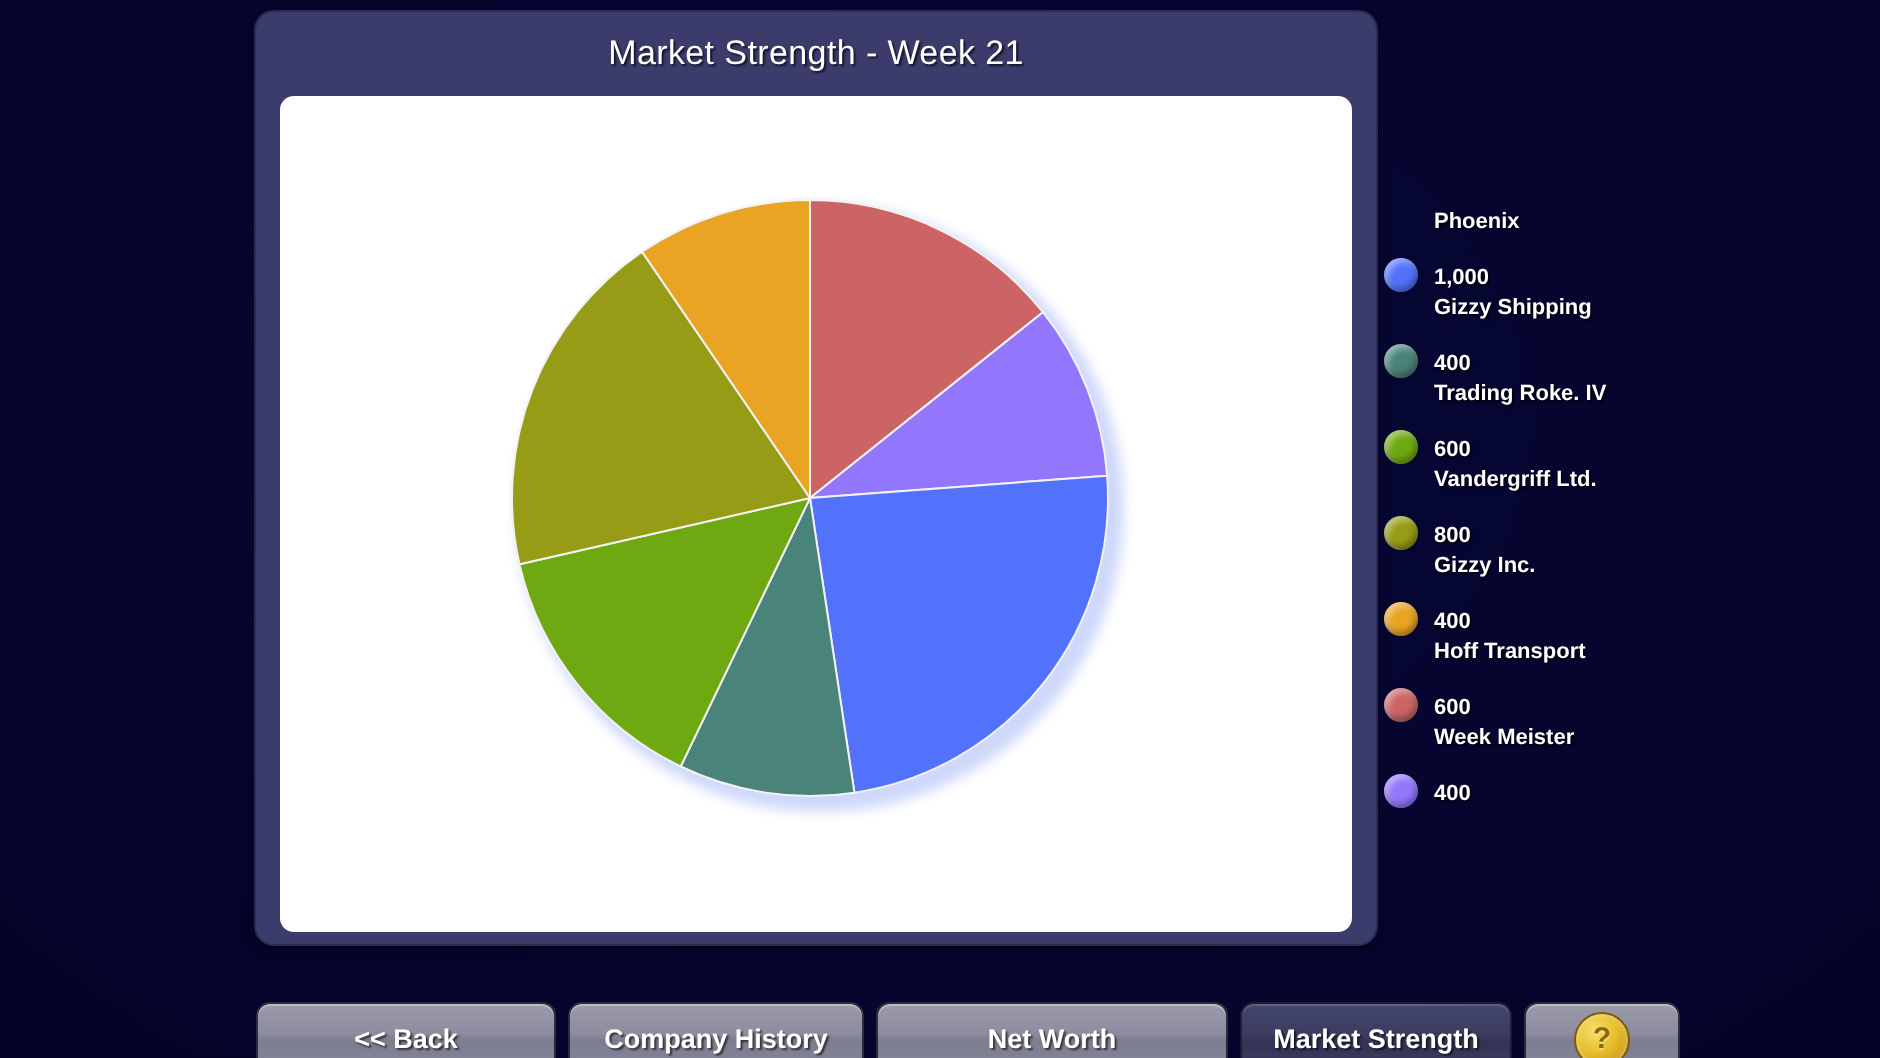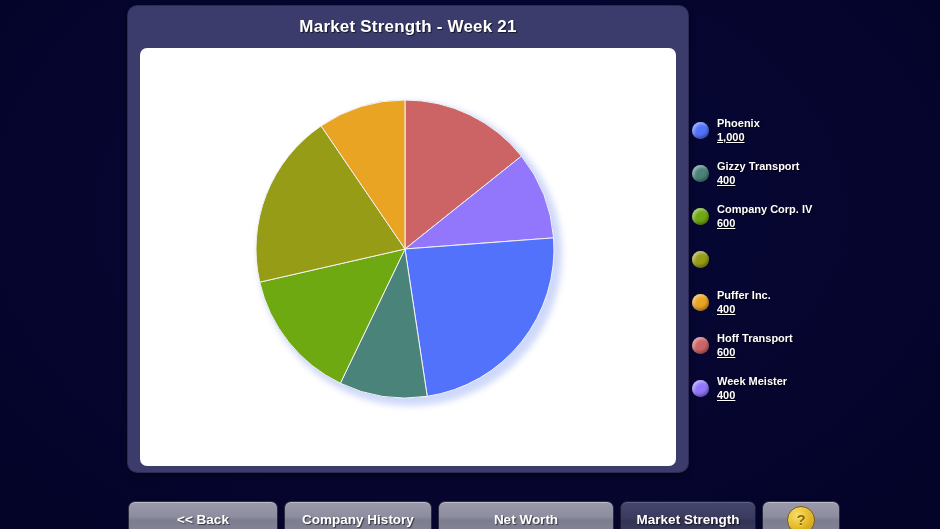--- a/index.html
+++ b/index.html
@@ -36,21 +36,21 @@
   }
   .panel-titlebar {
     height: 30px;
     display: flex;
     align-items: center;
     justify-content: center;
   }
   .panel-title {
     color: #ffffff;
     font-size: 17px;
-    font-weight: bold;
+    font-weight: normal;
     letter-spacing: .2px;
     text-shadow: 1px 1px 1px rgba(0,0,0,.65);
     white-space: nowrap;
   }
   .panel-body {
     position: absolute;
     left: 12px;
     top: 42px;
     width: 536px;
     height: 418px;
@@ -89,21 +89,21 @@
 
   
   .legend {
     position: absolute;
     left: 692px;
     top: 112px;
     width: 180px;
   }
   .legend-row {
     display: flex;
-    align-items: center;
+    align-items: flex-end;
     margin-bottom: 9px;
     height: 34px;
   }
   .legend-dot {
     width: 17px;
     height: 17px;
     border-radius: 50%;
     margin-top: 3px;
     margin-right: 8px;
     flex: 0 0 auto;
@@ -120,23 +120,22 @@
     font-size: 11px;
     font-weight: bold;
     white-space: nowrap;
     text-shadow: 1px 1px 1px rgba(0,0,0,.8);
   }
   .legend-value {
     display: block;
     color: #ffffff;
     font-size: 11px;
     font-weight: bold;
-    margin-top: 0;
+    margin-top: 14px;
     text-shadow: 1px 1px 1px rgba(0,0,0,.8);
-    text-decoration: underline;
   }
 
   
   .buttonbar {
     position: absolute;
     left: 128px;
     top: 481px;
     display: flex;
     gap: 6px;
     margin-top: 20px;
@@ -214,38 +213,42 @@
     <div class="legend-row">
       <span class="legend-dot" style="background: rgb(82, 114, 251);"></span>
       <span class="legend-text">
         <span class="legend-name">Phoenix</span>
         <span class="legend-value">1,000</span>
       </span>
     </div>
     <div class="legend-row">
       <span class="legend-dot" style="background: rgb(74, 131, 121);"></span>
       <span class="legend-text">
-        <span class="legend-name">Gizzy Transport</span>
+        <span class="legend-name">Gizzy Shipping</span>
         <span class="legend-value">400</span>
       </span>
     </div>
     <div class="legend-row">
       <span class="legend-dot" style="background: rgb(111, 169, 18);"></span>
       <span class="legend-text">
-        <span class="legend-name">Company Corp. IV</span>
+        <span class="legend-name">Trading Roke. IV</span>
         <span class="legend-value">600</span>
       </span>
     </div>
     <div class="legend-row">
       <span class="legend-dot" style="background: rgb(150, 156, 22);"></span>
+      <span class="legend-text">
+        <span class="legend-name">Vandergriff Ltd.</span>
+        <span class="legend-value">800</span>
+      </span>
     </div>
     <div class="legend-row">
       <span class="legend-dot" style="background: rgb(233, 164, 35);"></span>
       <span class="legend-text">
-        <span class="legend-name">Puffer Inc.</span>
+        <span class="legend-name">Gizzy Inc.</span>
         <span class="legend-value">400</span>
       </span>
     </div>
     <div class="legend-row">
       <span class="legend-dot" style="background: rgb(204, 100, 102);"></span>
       <span class="legend-text">
         <span class="legend-name">Hoff Transport</span>
         <span class="legend-value">600</span>
       </span>
     </div>

